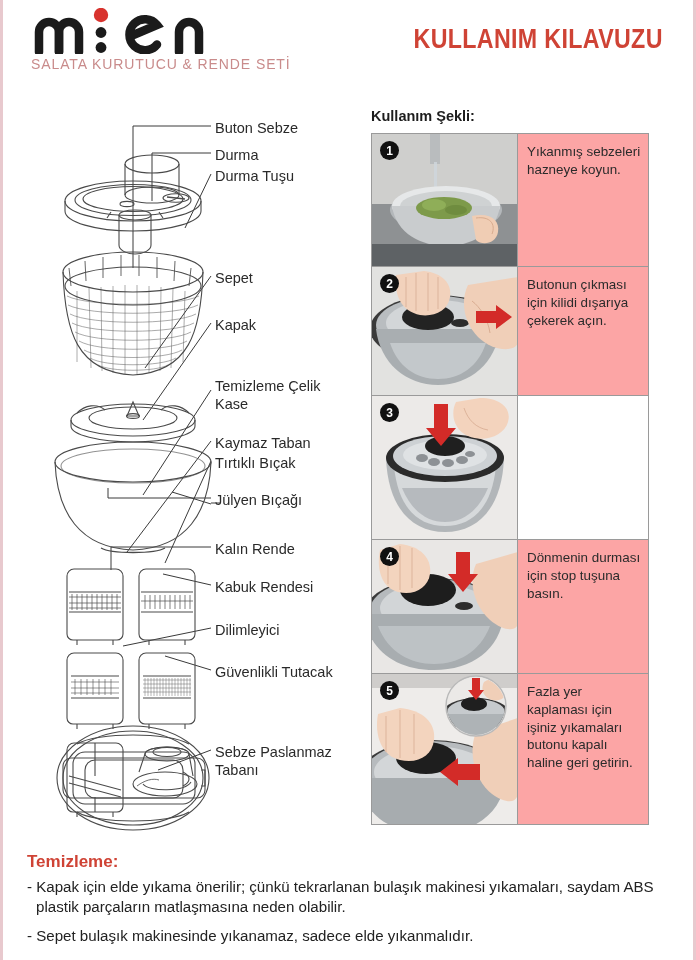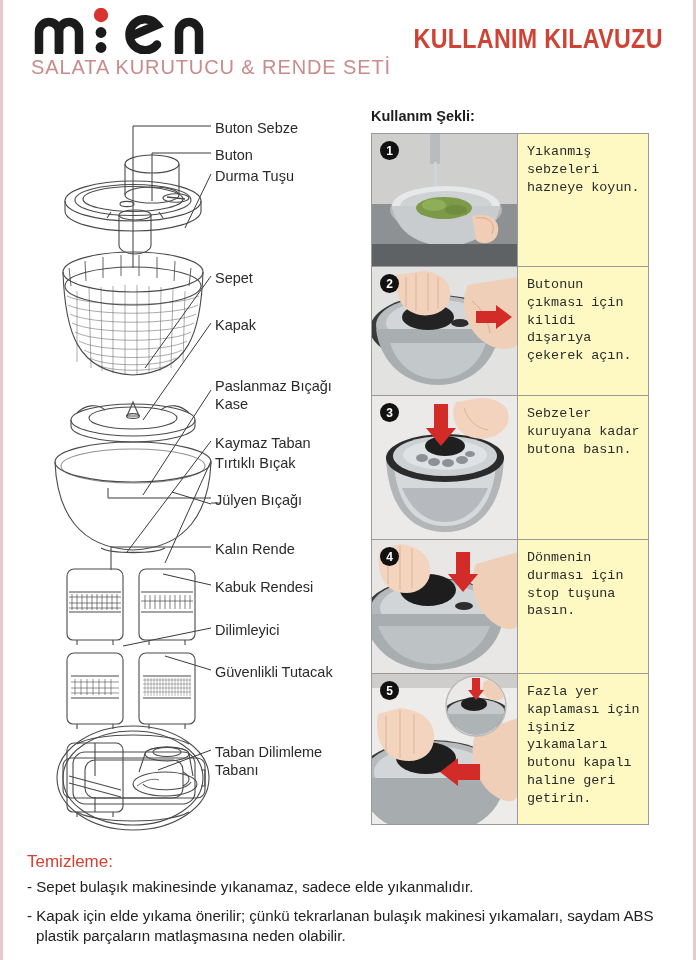--- a/index.html
+++ b/index.html
@@ -16,21 +16,21 @@
     border-left: 3px solid #e8c9ce;
     border-right: 3px solid #e8c9ce;
   }
 
   
   .header { position: absolute; left: 0; top: 0; width: 696px; height: 95px; }
   .logo-wrap { position: absolute; left: 28px; top: 8px; width: 300px; }
   .logo-mark { position: relative; height: 46px; width: 210px; }
   .logo-svg { display: block; }
   .logo-sub {
-    font-size: 20px; letter-spacing: 0.9px; color: #c98b8b;
+    font-size: 14px; letter-spacing: 0.9px; color: #c98b8b;
     margin-top: 2px; white-space: nowrap;
     font-family: "Liberation Sans", sans-serif;
   }
   .manual-title {
     position: absolute; right: 36px; top: 24px;
     font-size: 27px; font-weight: bold; color: #cf4335;
     letter-spacing: 0.4px;
     transform: scaleX(0.86); transform-origin: right center;
     white-space: nowrap;
     font-family: "Liberation Sans", sans-serif;
@@ -62,27 +62,27 @@
     width: 19px; height: 19px; border-radius: 50%;
     background: #111; color: #fff;
     font-size: 12px; font-weight: bold;
     display: flex; align-items: center; justify-content: center;
     font-family: "Liberation Sans", sans-serif;
     z-index: 4;
   }
   .step-text {
     flex: 1 1 auto; padding: 9px 7px 8px 9px;
     font-size: 13.4px; line-height: 1.33; color: #2b2b2b;
-    background: #fef9c3;
-    font-family: Liberation Mono, monospace;
+    background: #fca5a5;
+    font-family: Liberation Sans, sans-serif;
   }
 
   
   .cleaning { position: absolute; left: 24px; top: 852px; width: 650px; }
-  .cleaning-title { font-size: 17px; font-weight: normal; color: #cf4335; margin-bottom: 5px; }
+  .cleaning-title { font-size: 17px; font-weight: bold; color: #cf4335; margin-bottom: 5px; }
   .cleaning-line {
     font-size: 15.1px; color: #222; line-height: 1.32; margin-bottom: 9px;
     text-indent: -9px; padding-left: 9px;
     font-family: "Liberation Sans", sans-serif;
   }
 </style>
 </head>
 <body>
 
 <div id="page">
@@ -317,34 +317,34 @@
         <rect x="58" y="42" width="122" height="52" rx="12"></rect>
         <rect x="70" y="50" width="98" height="38" rx="10"></rect>
         <path d="M62,34 C82,22 154,22 174,34"></path>
         <path d="M62,102 C82,114 154,114 174,102"></path>
         <path d="M168,62 C176,66 176,72 168,76"></path>
         <path d="M186,60 L190,60 L190,76 L186,76"></path>
       </g>
     </svg>
 
     <div class="dlabel" style="left:200px;top:20px">Buton Sebze</div>
-    <div class="dlabel" style="left:200px;top:47px">Buton</div>
+    <div class="dlabel" style="left:200px;top:47px">Durma</div>
     <div class="dlabel" style="left:200px;top:68px">Durma Tuşu</div>
     <div class="dlabel" style="left:200px;top:170px">Sepet</div>
     <div class="dlabel" style="left:200px;top:217px">Kapak</div>
-    <div class="dlabel" style="left:200px;top:278px">Paslanmaz Bıçağı
+    <div class="dlabel" style="left:200px;top:278px">Temizleme Çelik
 Kase</div>
     <div class="dlabel" style="left:200px;top:335px">Kaymaz Taban</div>
     <div class="dlabel" style="left:200px;top:355px">Tırtıklı Bıçak</div>
     <div class="dlabel" style="left:200px;top:392px">Jülyen Bıçağı</div>
     <div class="dlabel" style="left:200px;top:441px">Kalın Rende</div>
     <div class="dlabel" style="left:200px;top:479px">Kabuk Rendesi</div>
     <div class="dlabel" style="left:200px;top:522px">Dilimleyici</div>
     <div class="dlabel" style="left:200px;top:564px">Güvenlikli Tutacak</div>
-    <div class="dlabel" style="left:200px;top:644px">Taban Dilimleme
+    <div class="dlabel" style="left:200px;top:644px">Sebze Paslanmaz
 Tabanı</div>
   </div>
 
   <div class="steps-wrap">
     <div class="steps-title">Kullanım Şekli:</div>
 
     <div class="steps-table">
 
       <div class="step-row">
         <div class="step-photo">
@@ -420,21 +420,20 @@
             <ellipse cx="73" cy="50" rx="20" ry="10" fill="#1f1f1f"></ellipse>
 
             <path d="M84,6 C78,18 82,34 96,40 C112,47 132,40 136,26 C140,12 128,2 108,2 Z" fill="#f3d3bd"></path>
             <path d="M92,12 C96,24 104,32 116,34" stroke="#ddb39a" fill="none" stroke-width="1"></path>
 
             <g fill="#d32b28">
               <path d="M62,8 L76,8 L76,32 L84,32 L69,50 L54,32 L62,32 Z"></path>
             </g>
           </svg>
         </div>
-        <div class="step-text">Sebzeler kuruyana kadar butona basın.</div>
       </div>
 
       <div class="step-row">
         <div class="step-photo">
           <div class="step-badge">4</div>
           <svg width="146" height="133" viewBox="0 0 146 133" xmlns="http://www.w3.org/2000/svg">
             <rect width="146" height="133" fill="#e9e7e5"></rect>
             <ellipse cx="62" cy="74" rx="70" ry="36" fill="#3b3b3b"></ellipse>
             <ellipse cx="62" cy="70" rx="64" ry="31" fill="#b6babd"></ellipse>
             <ellipse cx="62" cy="68" rx="54" ry="25" fill="#d2d5d7"></ellipse>
@@ -496,17 +495,17 @@
           </svg>
         </div>
         <div class="step-text">Fazla yer kaplaması için işiniz yıkamaları butonu kapalı haline geri getirin.</div>
       </div>
 
     </div>
   </div>
 
   <div class="cleaning">
     <div class="cleaning-title">Temizleme:</div>
+    <div class="cleaning-line">- Kapak için elde yıkama önerilir; çünkü tekrarlanan bulaşık makinesi yıkamaları, saydam ABS plastik parçaların matlaşmasına neden olabilir.</div>
     <div class="cleaning-line">- Sepet bulaşık makinesinde yıkanamaz, sadece elde yıkanmalıdır.</div>
-    <div class="cleaning-line">- Kapak için elde yıkama önerilir; çünkü tekrarlanan bulaşık makinesi yıkamaları, saydam ABS plastik parçaların matlaşmasına neden olabilir.</div>
   </div>
 
 </div>
 
 </body></html>

